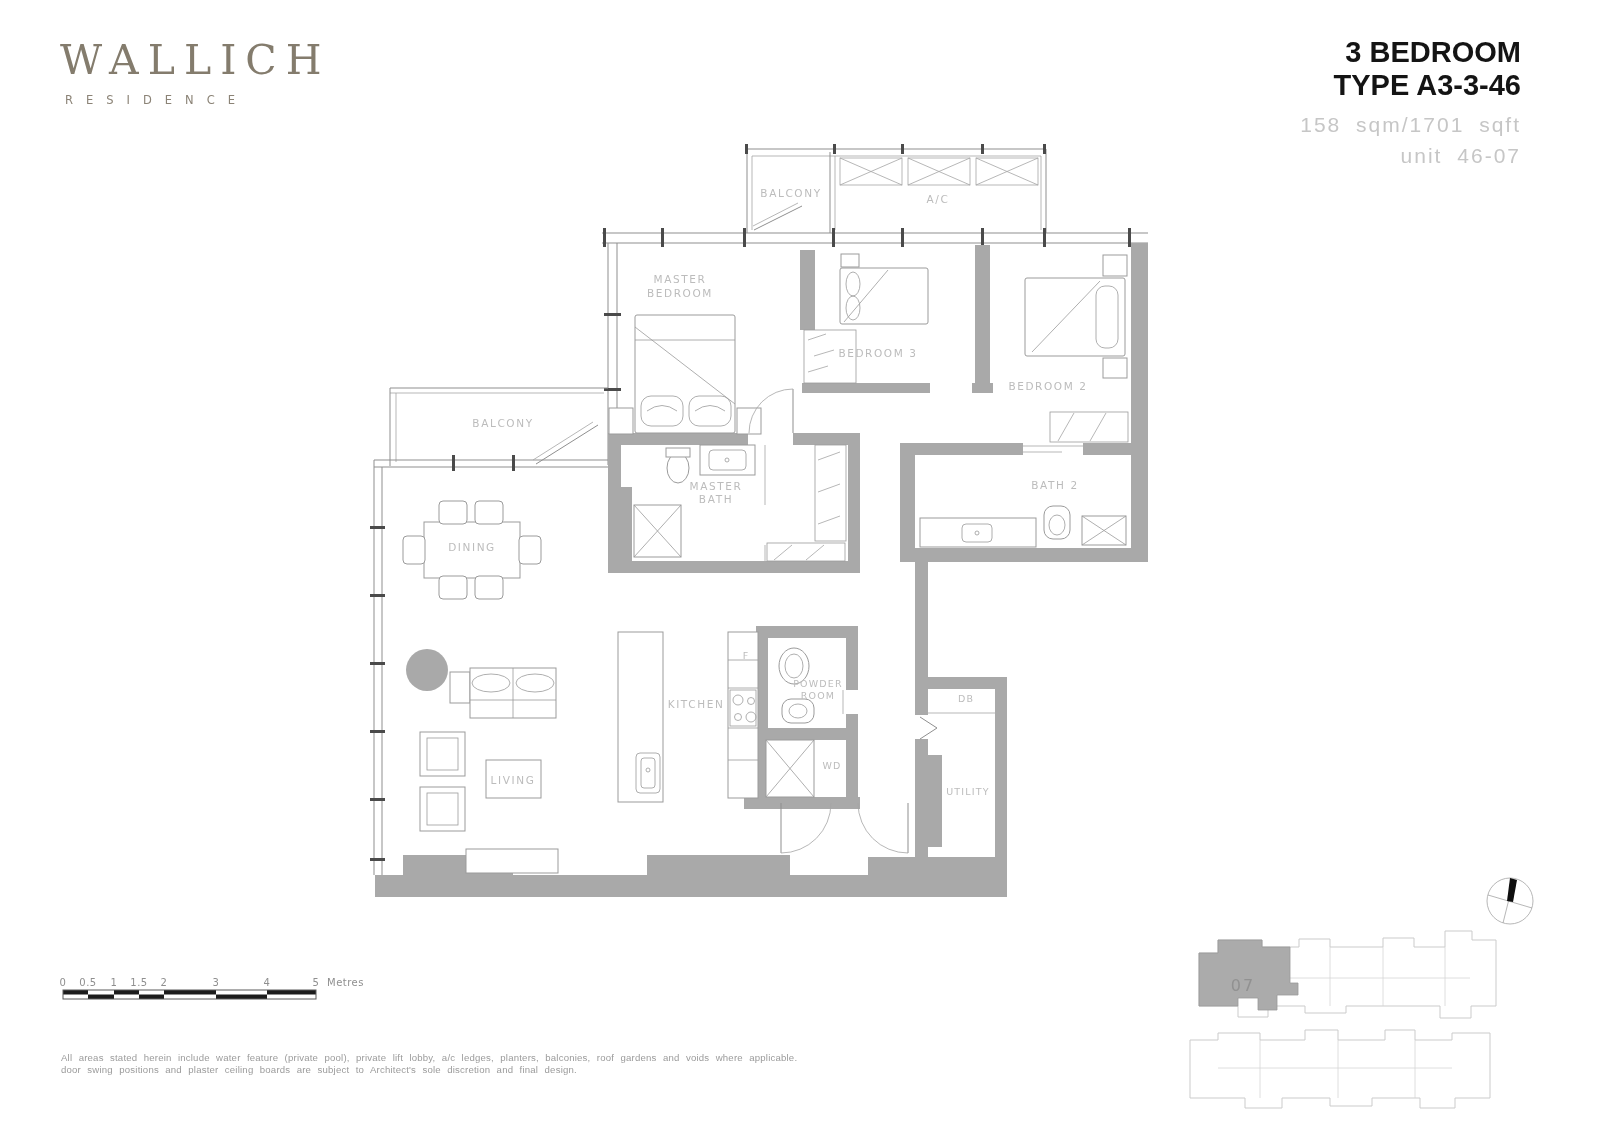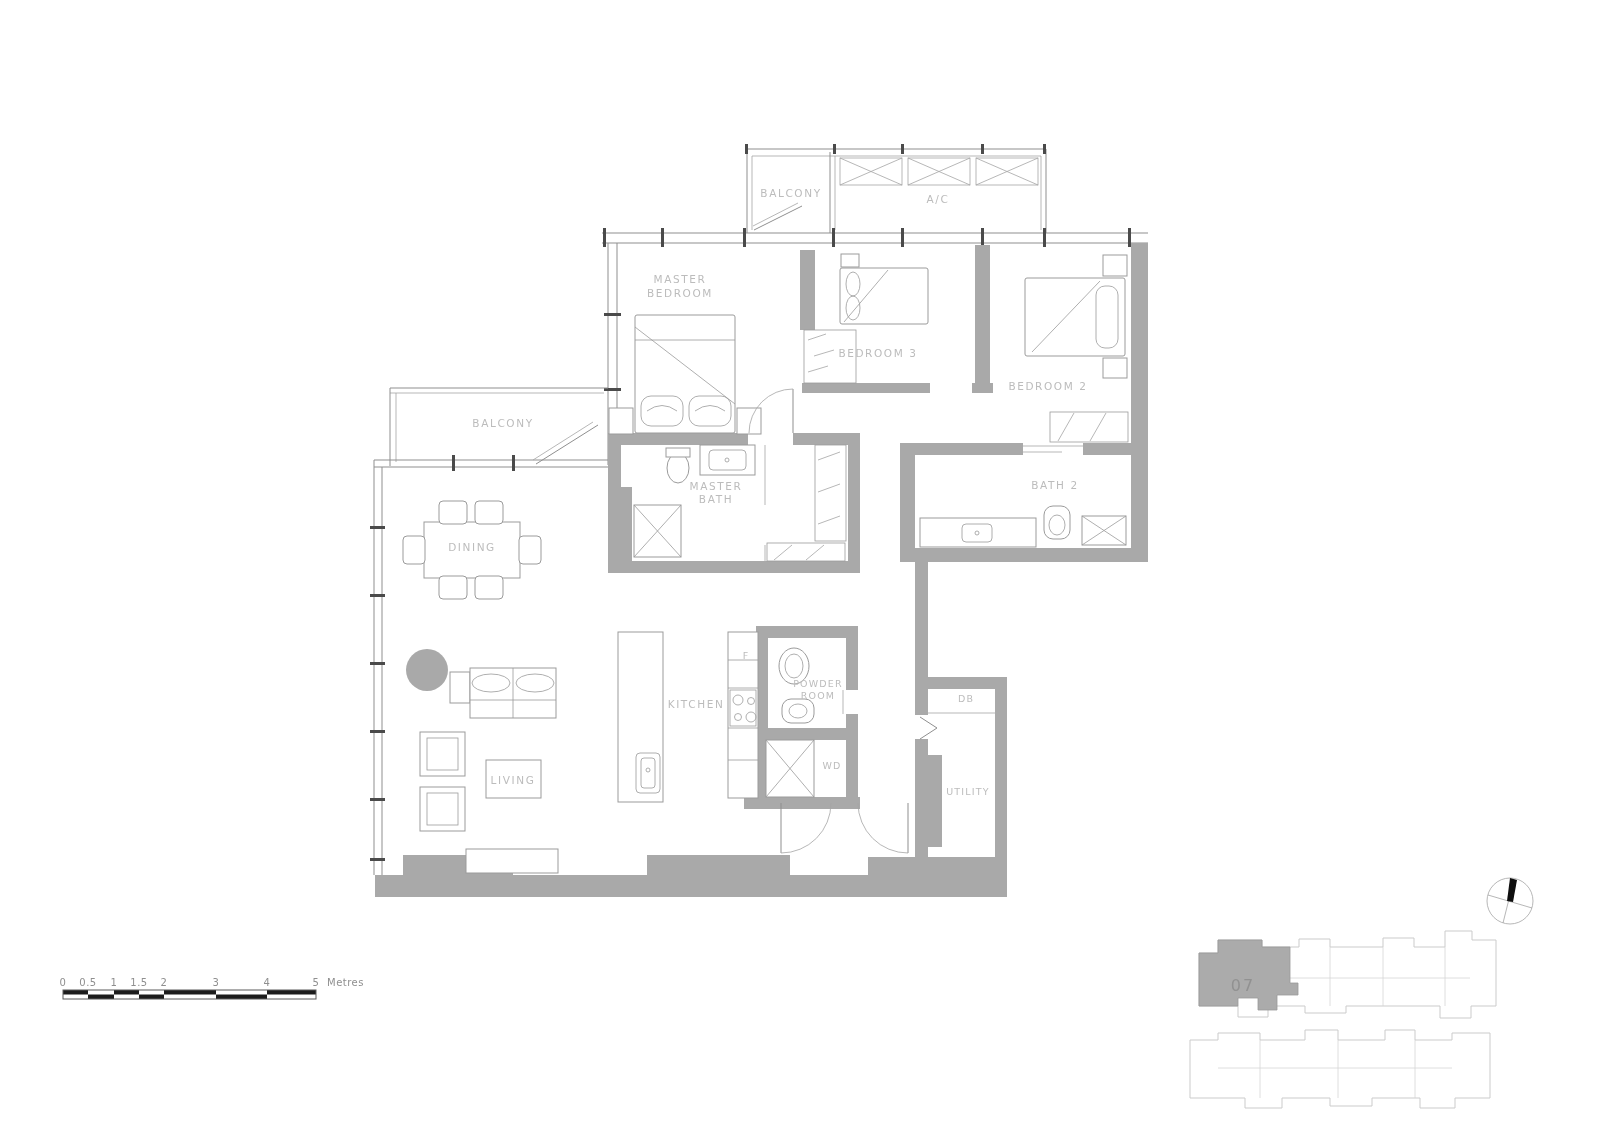--- a/index.html
+++ b/index.html
@@ -39,21 +39,31 @@
   .furnl { stroke:#9b9b9b; stroke-width:0.8; fill:none; }
   .tick { fill:#4a4a4a; }
   .kp { stroke:#cbcbcb; stroke-width:1; fill:none; }
   .kp-in { stroke:#d6d6d6; stroke-width:0.8; fill:none; }
 </style>
 </head>
 <body>
 
 <div class="page">
 
-
+  <div class="logo">
+    <div class="logo-name">WALLICH</div>
+    <div class="logo-sub">RESIDENCE</div>
+  </div>
+
+  <div class="titleblock">
+    <div class="title-main">3 BEDROOM</div>
+    <div class="title-main">TYPE A3-3-46</div>
+    <div class="title-sub area">158 sqm/1701 sqft</div>
+    <div class="title-sub">unit 46-07</div>
+  </div>
 
   <svg class="plan" width="1600" height="1131" viewBox="0 0 1600 1131">
     <defs>
       <pattern id="hH" width="8" height="7" patternUnits="userSpaceOnUse">
         <line x1="0" y1="3.5" x2="8" y2="3.5" stroke="#aeaeae" stroke-width="0.8"></line>
       </pattern>
       <pattern id="hV" width="7" height="8" patternUnits="userSpaceOnUse">
         <line x1="3.5" y1="0" x2="3.5" y2="8" stroke="#aeaeae" stroke-width="0.8"></line>
       </pattern>
     </defs>
@@ -365,15 +375,17 @@
       <text class="kp-lbl" x="1243" y="991">07</text>
       <path class="kp" d="M1190,1040 L1218,1040 L1218,1033 L1260,1033 L1260,1040 L1305,1040 L1305,1030 L1338,1030 L1338,1040 L1385,1040 L1385,1030 L1415,1030 L1415,1040 L1452,1040 L1452,1033 L1490,1033 L1490,1098 L1455,1098 L1455,1108 L1420,1108 L1420,1098 L1372,1098 L1372,1106 L1330,1106 L1330,1098 L1282,1098 L1282,1108 L1245,1108 L1245,1098 L1190,1098 Z"></path>
       <line class="kp-in" x1="1260" y1="1040" x2="1260" y2="1098"></line>
       <line class="kp-in" x1="1338" y1="1040" x2="1338" y2="1098"></line>
       <line class="kp-in" x1="1415" y1="1040" x2="1415" y2="1098"></line>
       <line class="kp-in" x1="1218" y1="1068" x2="1452" y2="1068"></line>
     </g>
   </svg>
 
   <div class="disclaimer">
+    <div>All areas stated herein include water feature (private pool), private lift lobby, a/c ledges, planters, balconies, roof gardens and voids where applicable.</div>
+    <div>door swing positions and plaster ceiling boards are subject to Architect's sole discretion and final design.</div>
   </div>
 
 </div>
 
 </body></html>

